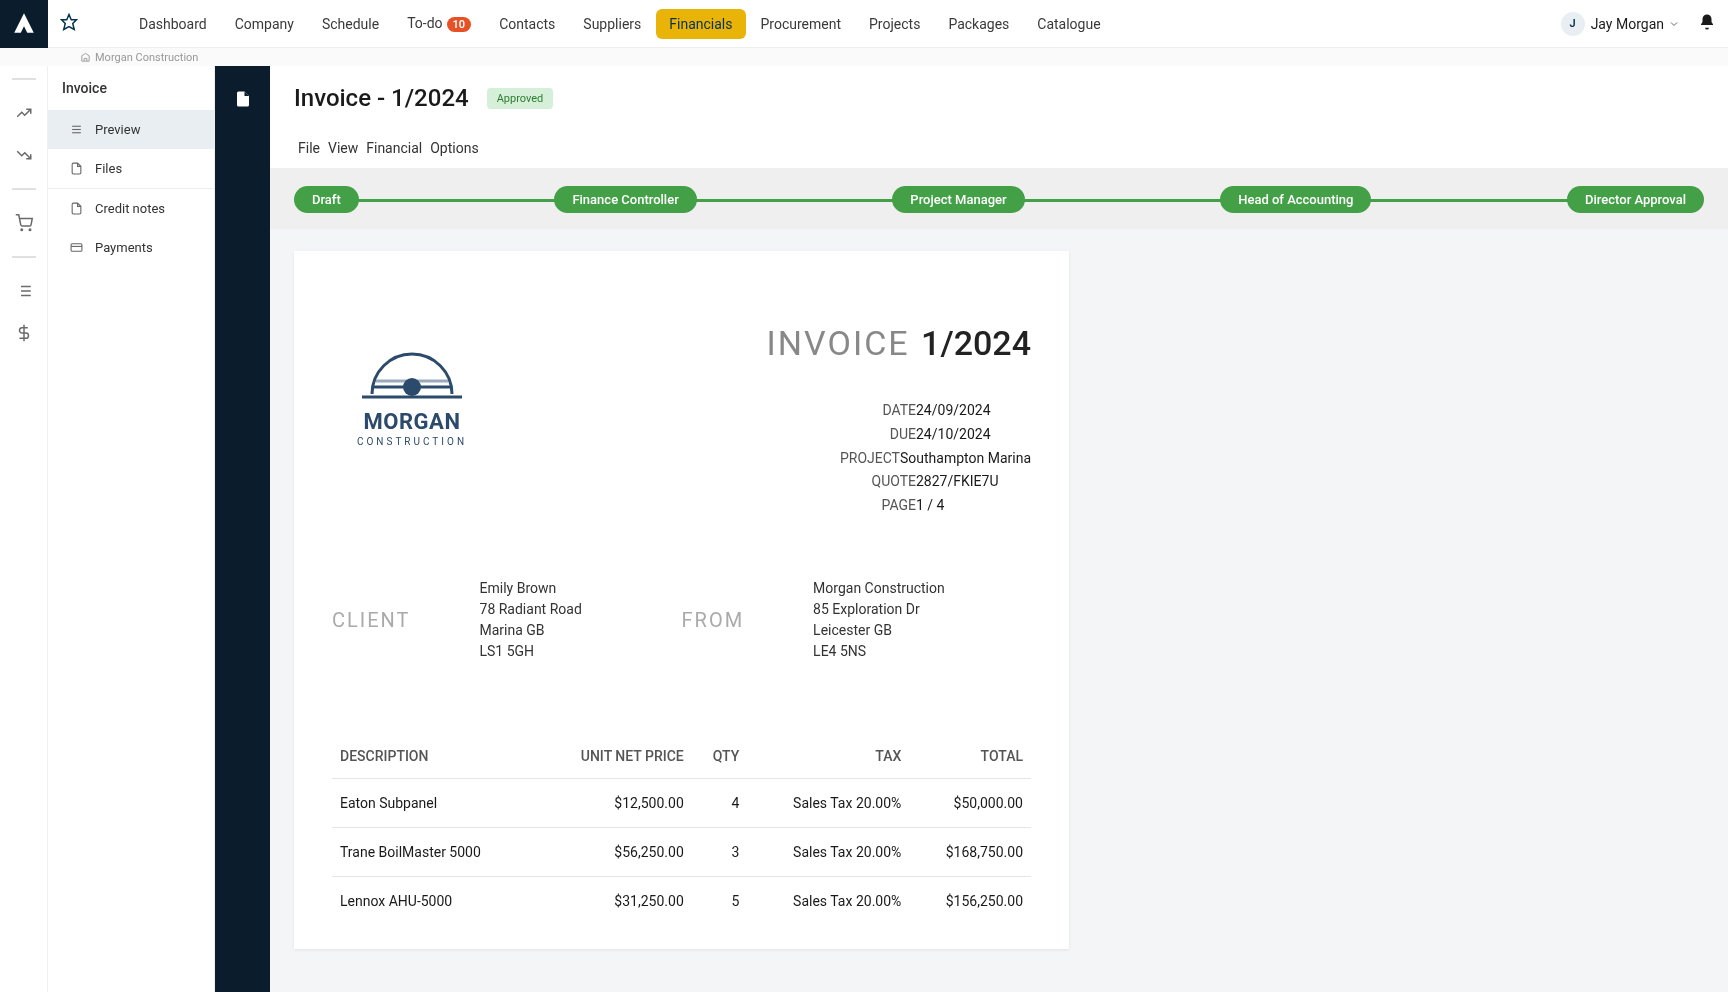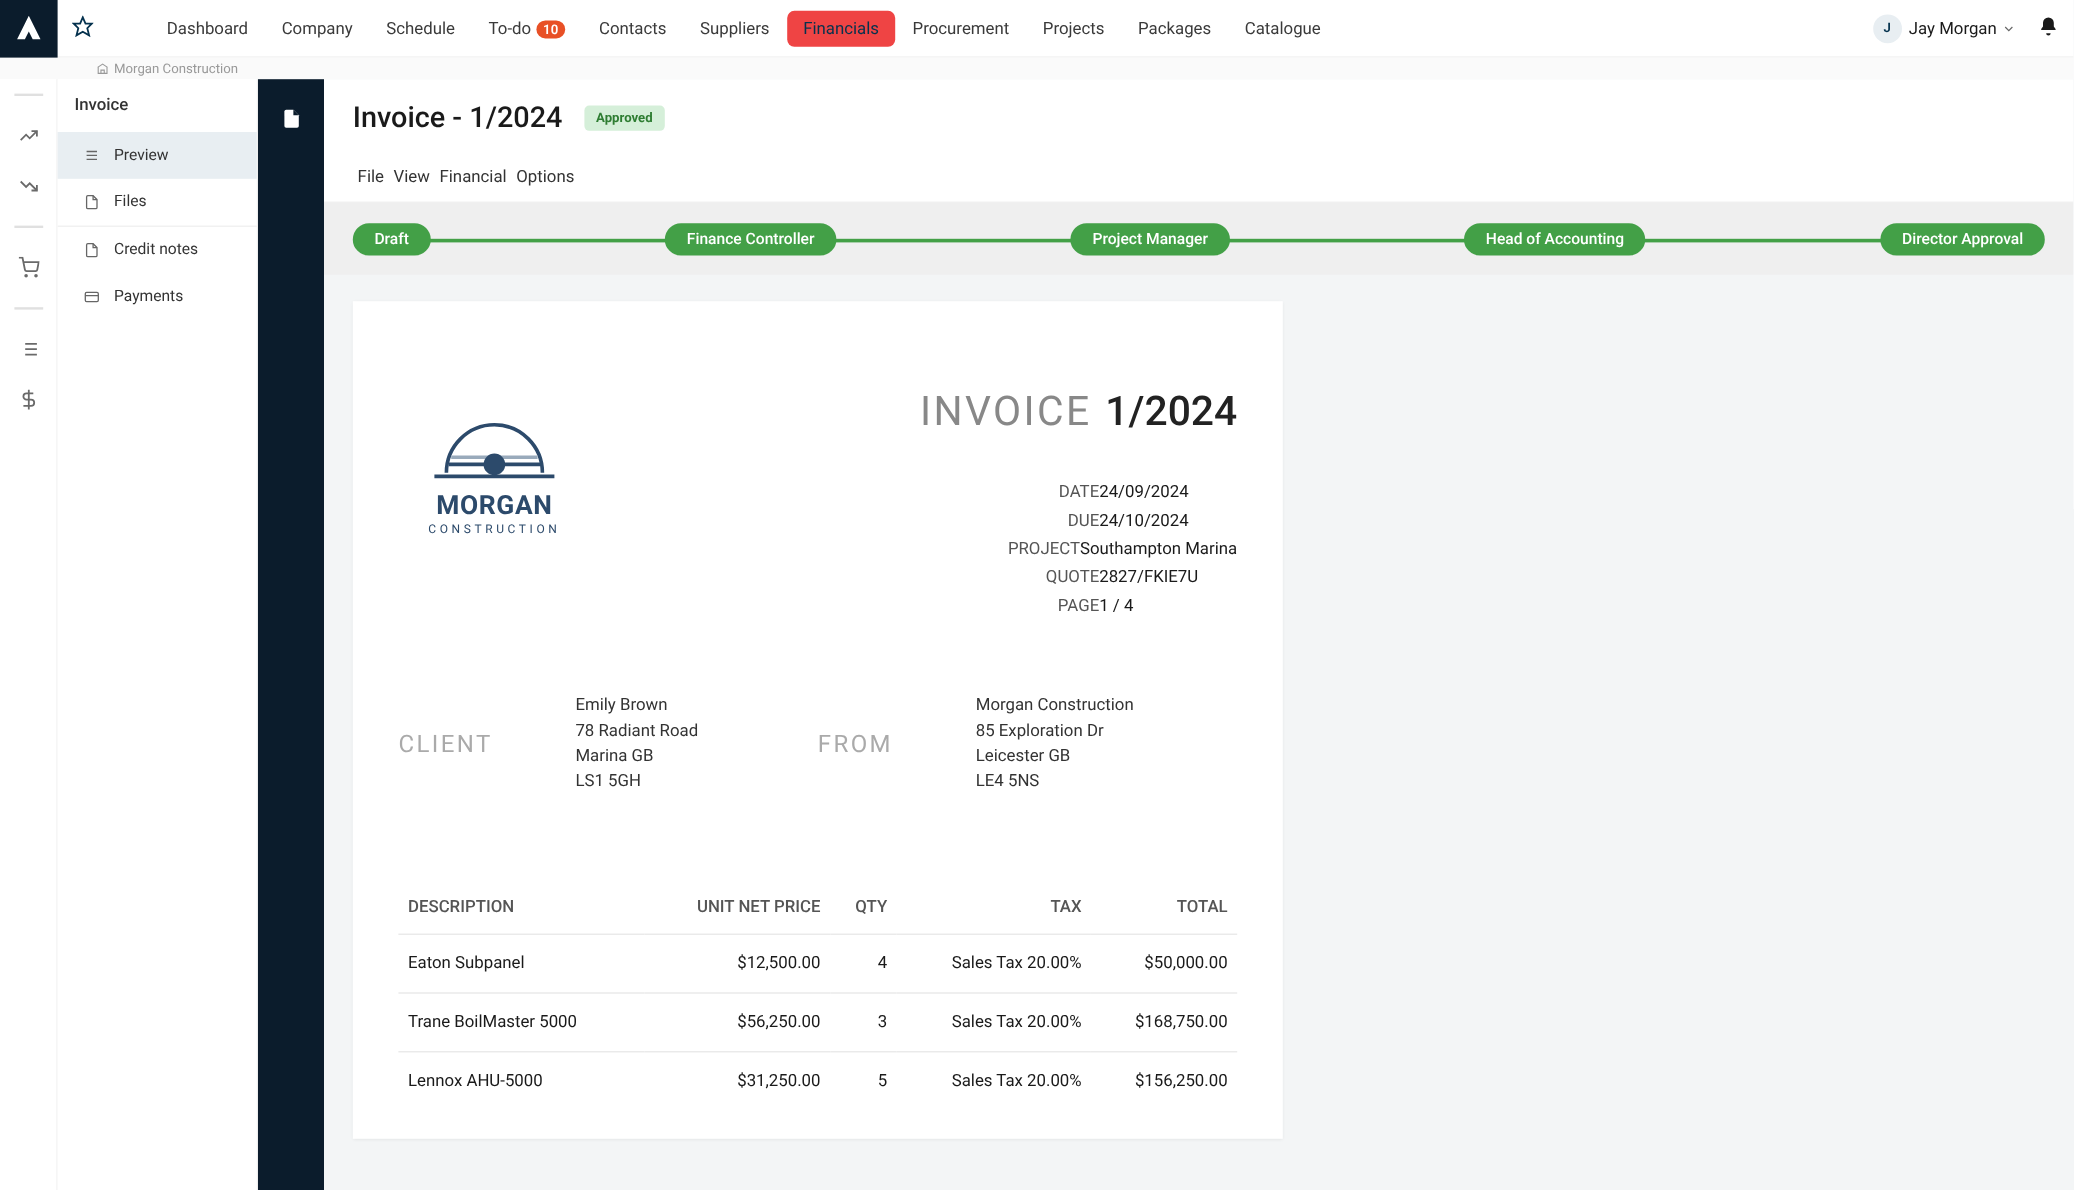--- a/index.html
+++ b/index.html
@@ -1,21 +1,21 @@
 <!DOCTYPE html>
 <html><head>
 <meta charset="utf-8">
 <style>
 *{box-sizing:border-box;margin:0;padding:0;font-family:-apple-system,BlinkMacSystemFont,"Segoe UI",Roboto,Helvetica,Arial,sans-serif}
 body{background:#fff;color:#1a1a1a;font-size:14px}
 .topbar{display:flex;align-items:center;height:48px;padding:0 12px;border-bottom:1px solid #eee}
 .logo-box{width:48px;height:48px;background:#0b1c2c;display:flex;align-items:center;justify-content:center;margin-left:-12px}
 .nav{display:flex;align-items:flex-end;gap:2px;margin-left:24px}
 .nav-item{padding:7px 13px;border-radius:6px;color:#3a3a3a;cursor:pointer}
-.nav-item.active{background:#ef4444;color:#05324e}
+.nav-item.active{background:#eab308;color:#05324e}
 .badge{display:inline-block;background:#e85026;color:#fff;font-size:11px;font-weight:600;padding:1px 6px;border-radius:8px;margin-left:4px}
 .spacer{flex:1}
 .avatar{width:24px;height:24px;border-radius:50%;background:#e8eef2;color:#05324e;font-size:11px;font-weight:600;display:flex;align-items:center;justify-content:center;margin-right:6px}
 .star{margin:0 24px 0 12px;color:#05324e}
 .user{display:flex;align-items:center;cursor:pointer;margin-right:18px}
 .bell{color:#1a1a1a}
 .breadcrumb{height:18px;padding:0 0 0 80px;font-size:11px;color:#999;display:flex;align-items:center;gap:4px;background:#fafafa}
 .layout{display:flex;height:calc(100vh - 66px)}
 .rail{width:48px;background:#fff;border-right:1px solid #f0f0f0;display:flex;flex-direction:column;align-items:center;padding-top:12px;gap:24px;color:#6a6a6a}
 .rail div{width:24px;height:2px;background:#e0e0e0}
@@ -23,21 +23,21 @@
 .sidebar{width:167px;background:#fff;border-right:1px solid #eee}
 .side-title{padding:14px 14px;font-weight:500;color:#333}
 .side-item{display:flex;align-items:center;gap:12px;padding:12px 22px;color:#333;cursor:pointer;font-size:13px}
 .side-item.active{background:#e8eef2}
 .side-divider{height:1px;background:#eee;margin:0}
 .docicon{width:55px;background:#0b1c2c;display:flex;justify-content:center;padding-top:22px}
 .main{flex:1;background:#f3f5f6;overflow:auto}
 .mainhead{background:#fff;padding:18px 24px 0;border-bottom:1px solid #eee}
 .titlerow{display:flex;align-items:center;gap:18px}
 .pagetitle{font-size:24px;font-weight:500}
-.status-chip{background:#d5efd9;color:#2e7d32;font-size:11px;font-weight:700;padding:4px 10px;border-radius:4px}
+.status-chip{background:#d5efd9;color:#2e7d32;font-size:11px;font-weight:400;padding:4px 10px;border-radius:4px}
 .subtabs{display:flex;margin-top:20px}
 .subtab{padding:8px 4px 12px;cursor:pointer;font-size:14px;color:#333}
 .flowbar{background:#efefef;padding:16px 24px}
 .flowline{position:relative;height:28px;display:flex;align-items:center;justify-content:space-between}
 .flowline::before{content:"";position:absolute;left:20px;right:20px;top:50%;height:3px;background:#43a047;z-index:0}
 .flowpill{position:relative;z-index:1;background:#43a047;color:#fff;font-size:13px;font-weight:500;padding:6px 18px;border-radius:14px}
 .doc{background:#fff;margin:22px 24px 22px 24px;max-width:775px;padding:72px 38px 24px;box-shadow:0 1px 3px rgba(0,0,0,.08)}
 .doc-top{display:flex;justify-content:space-between;align-items:flex-start}
 .invhead{text-align:right}
 .invword{font-size:34px;letter-spacing:2px;color:#888;font-weight:400;display:inline-block;margin-right:8px}

